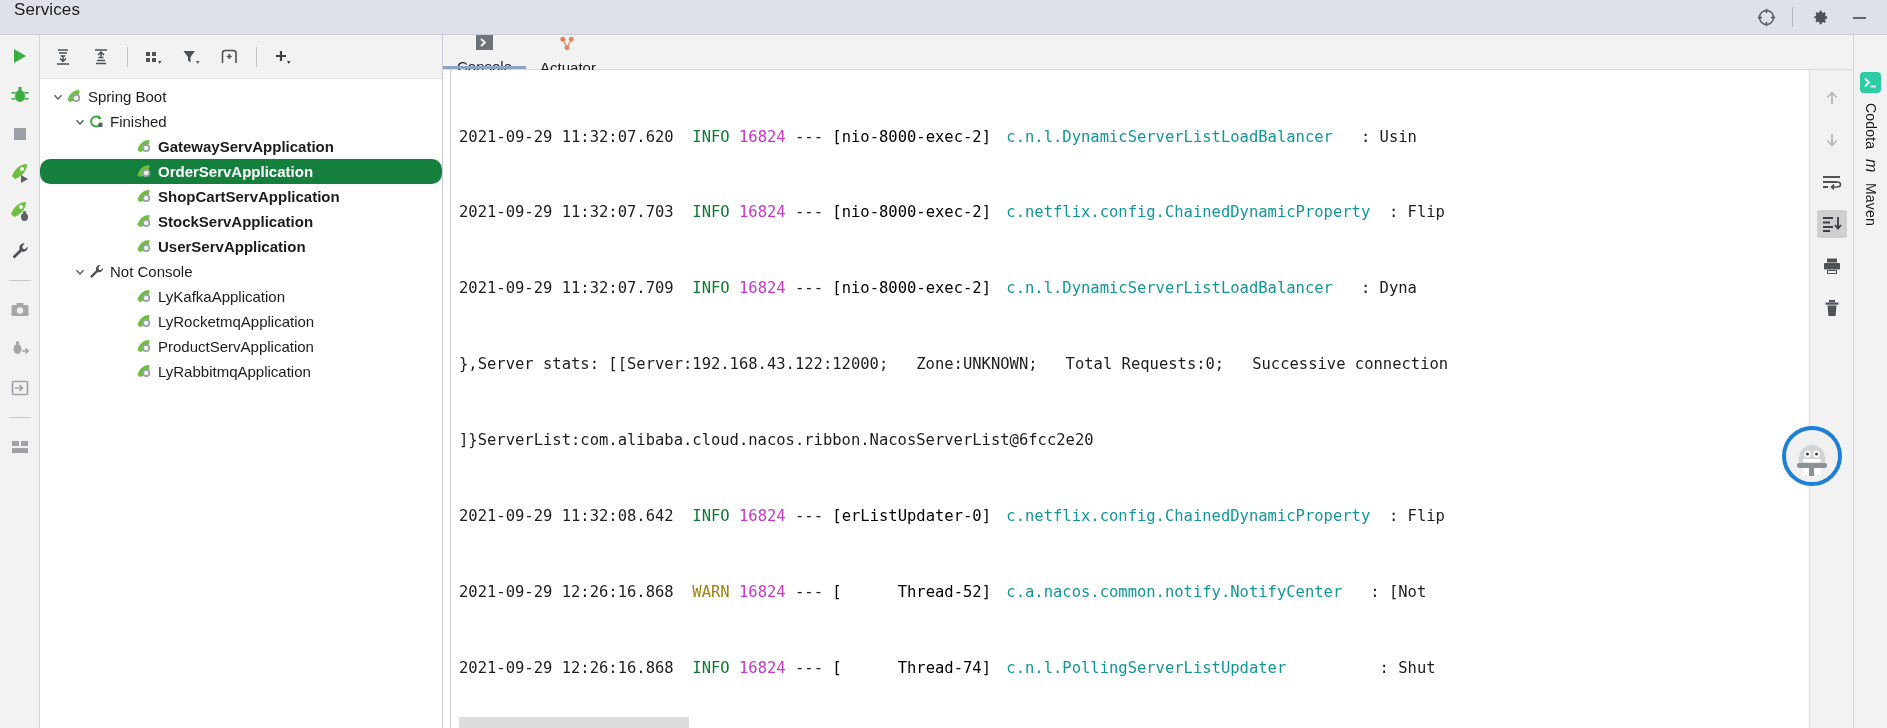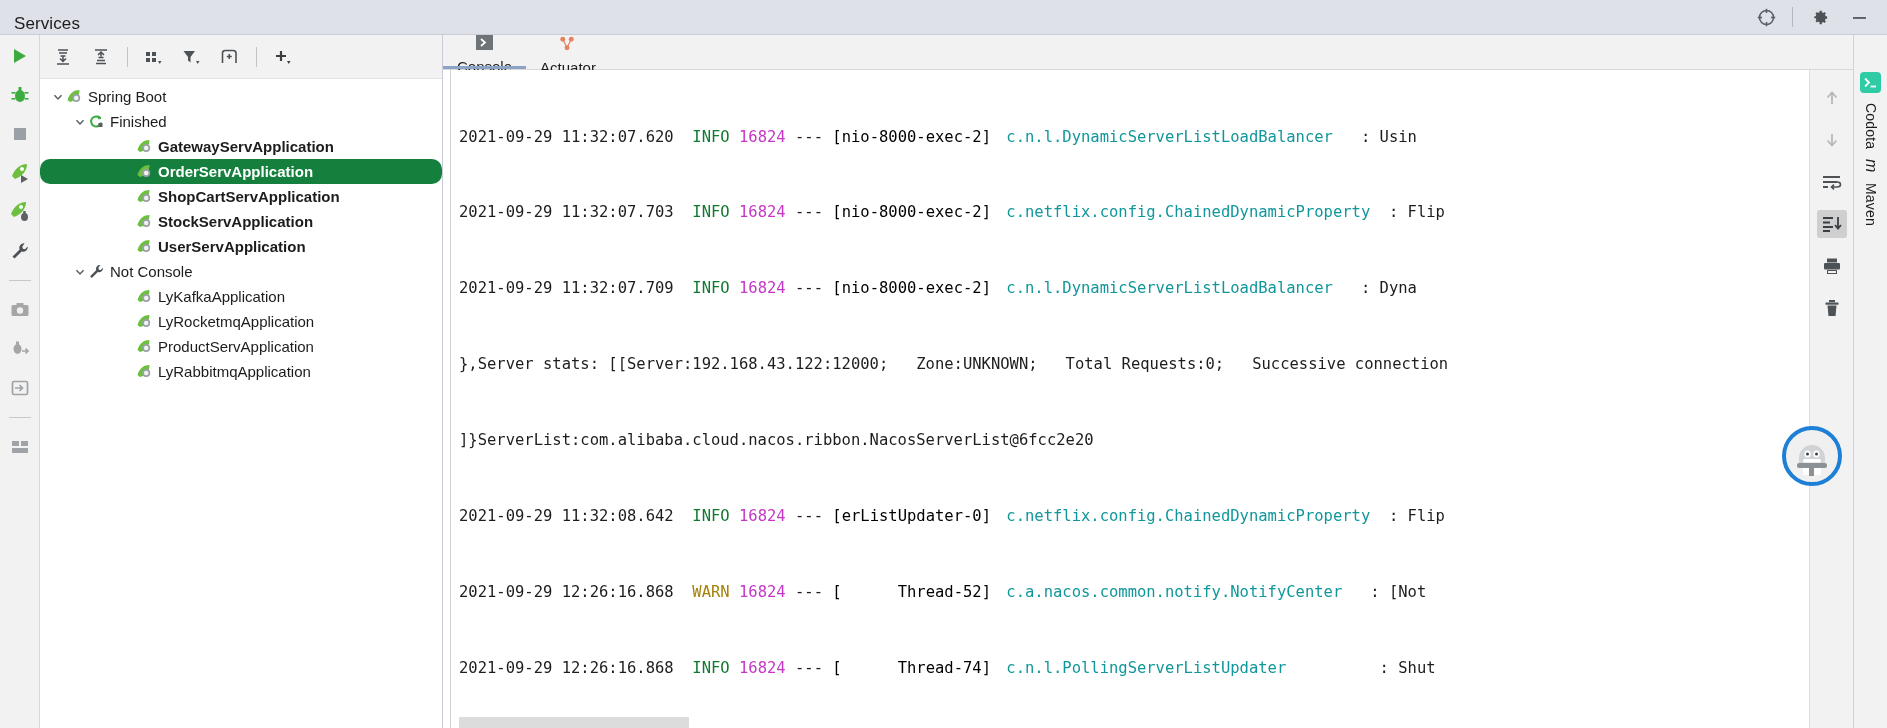--- a/index.html
+++ b/index.html
@@ -6,21 +6,21 @@
   html, body {
     width: 1887px; height: 728px;
     overflow: hidden;
     font-family: "Liberation Sans", sans-serif;
     background: #ffffff;
   }
   #app { position: relative; width: 1887px; height: 728px; display: flex; flex-direction: column; background:#f2f2f2;}
 
   
   .titlebar {
-    height: 35px; min-height:35px; background:#dfe1e8; display:flex; align-items:flex-end;
+    height: 35px; min-height:35px; background:#dfe1e8; display:flex; align-items:flex-start;
     border-bottom:1px solid #c9ccd6; position:relative;
   }
   .titlebar .title { font-size:17px; color:#1c1c1c; padding-left:14px; letter-spacing:0.1px;}
   .titlebar .tb-right { margin-left:auto; display:flex; align-items:center; gap:0px; padding-right:8px;}
   .tb-btn { width:40px; height:34px; display:flex; align-items:center; justify-content:center; }
   .tb-sep { width:1px; height:20px; background:#b4b7c0; margin:0 6px;}
 
   
   .body-row { flex:1; display:flex; min-height:0; }
 

